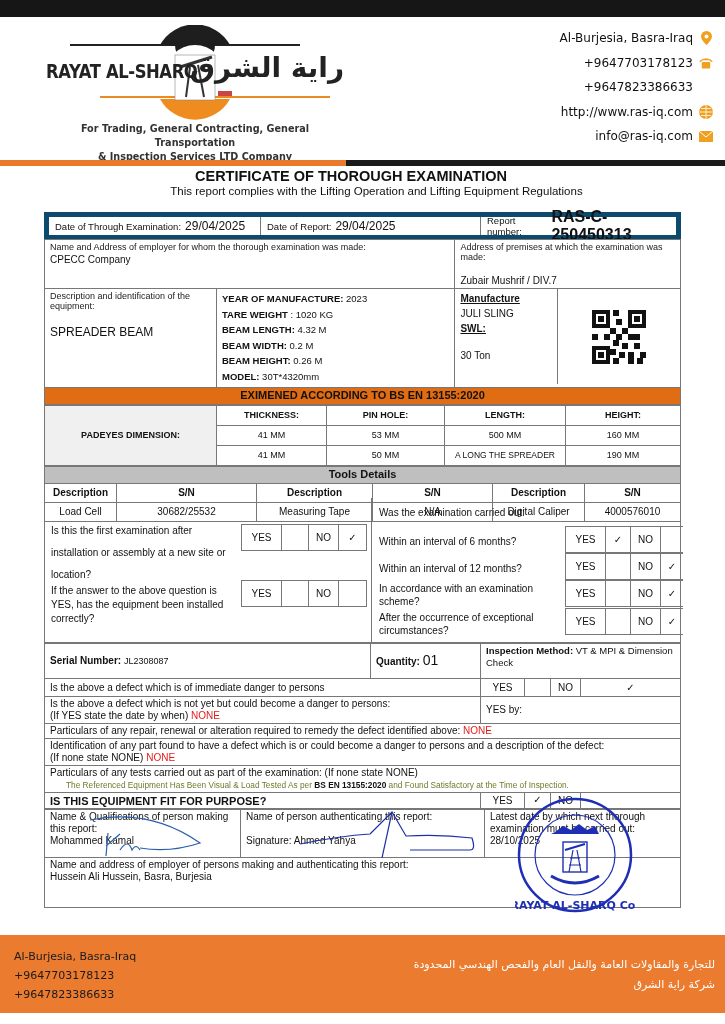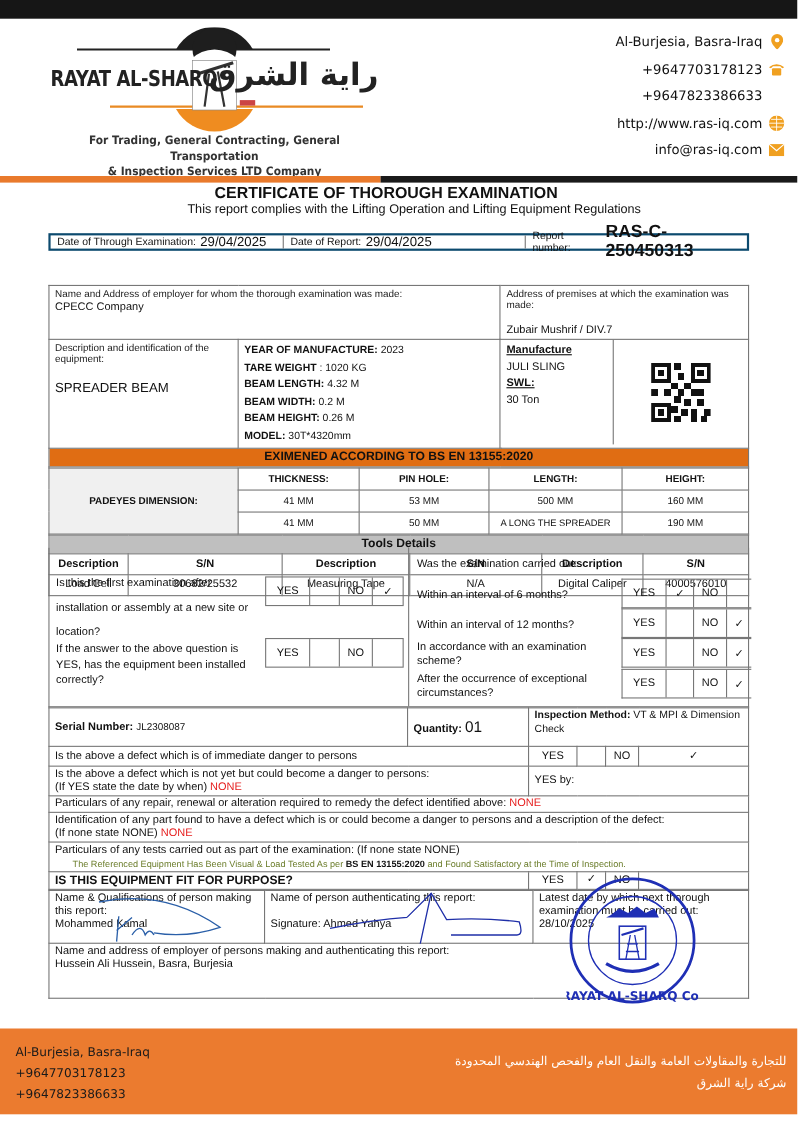--- a/index.html
+++ b/index.html
@@ -22,27 +22,27 @@
   .divider-bar .or { width: 346px; background: #e97a2c; }
   .divider-bar .bl { flex: 1; background: #1a1a1a; }
 
   .title { position: absolute; top: 168px; left: 0; width: 702px; text-align: center; font-size: 14.5px; font-weight: bold; }
   .subtitle { position: absolute; top: 185px; left: 0; width: 725px; text-align: center; font-size: 11.5px; padding-left: 28px; }
 
   table { border-collapse: collapse; width: 100%; }
   td { border: 1px solid #777; vertical-align: top; }
 
   .box { position: absolute; left: 44px; width: 637px; }
-  .hdr { top: 212px; height: 16px; display: flex; border: 2px solid #0c4a6e; font-size: 9.5px; justify-content: space-between; }
+  .hdr { top: 212px; height: 28px; display: flex; border: 5px solid #0c4a6e; font-size: 9.5px; justify-content: space-between; }
   .hdr > div { border-right: 1px solid #777; display: flex; align-items: center; padding-left: 6px; gap: 4px; }
   .hdr > div:last-child { border-right: none; }
   .hdr .v { font-size: 12px; }
   .hdr .vb { font-size: 16px; font-weight: bold; }
 
-  .sec1 { top: 259px; }
+  .sec1 { top: 239px; }
   .sec1 td { font-size: 9px; padding: 2px 5px; }
   .lbl { color: #222; font-size: 9px; line-height: 10px; }
   .val { font-size: 10.5px; margin-top: 3px; }
   .specs { font-size: 9.5px; line-height: 15.6px; }
   .specs b { font-weight: bold; }
   .ul { text-decoration: underline; font-weight: bold; font-size: 10px; }
 
   .orange-bar { background: #e06d13; color: #111; text-align: center; font-weight: bold; font-size: 11px; height: 16px; line-height: 15px; }
   .grey-bar { background: #bfbfbf; text-align: center; font-weight: bold; font-size: 11px; height: 16px; line-height: 15px; }
   .c { text-align: center; font-size: 10px; }
@@ -188,21 +188,21 @@
               <div><b>BEAM HEIGHT:</b> <span>0.26 M</span></div>
               <div><b>MODEL:</b> <span>30T*4320mm</span></div>
             </div>
       </td>
       <td style="padding:0">
         <div style="display:flex;height:95px">
           <div style="width:103px;border-right:1px solid #777;padding:2px 5px;font-size:10px;line-height:15px">
             <div class="ul">Manufacture</div>
             <div>JULI SLING</div>
             <div class="ul">SWL:</div>
-            <div style="">30 Ton</div>
+            <div style="margin-top:12px">30 Ton</div>
           </div>
           <div style="flex:1;display:flex;align-items:center;justify-content:center">
             <svg width="54" height="54" viewBox="0 0 9 9" shape-rendering="crispEdges">
               <rect width="9" height="9" fill="#fff"></rect>
               <path d="M0 0h3v3h-3z M6 0h3v3h-3z M0 6h3v3h-3z" fill="#111"></path>
               <path d="M0.6 0.6h1.8v1.8h-1.8z M6.6 0.6h1.8v1.8h-1.8z M0.6 6.6h1.8v1.8h-1.8z" fill="#fff"></path>
               <path d="M1 1h1v1h-1z M7 1h1v1h-1z M1 7h1v1h-1z" fill="#111"></path>
               <path d="M3.5 0h1v1h-1z M4 1.5h1v1h-1z M3 3h1v1h-1z M5 3h1v1h-1z M0 4h1v1h-1z M2 4h1v1h-1z M4 4h1v1h-1z M6 4h2v1h-2z M3.5 5h1v1h-1z M5 5.5h1v1h-1z M7 5.5h1v1h-1z M3 6.5h1v1h-1z M4.5 7h1v1h-1z M6 7h1v2h-1z M8 7h1v1h-1z M3.5 8h1v1h-1z M7.5 8h1v1h-1z" fill="#111"></path>
             </svg>
           </div>

